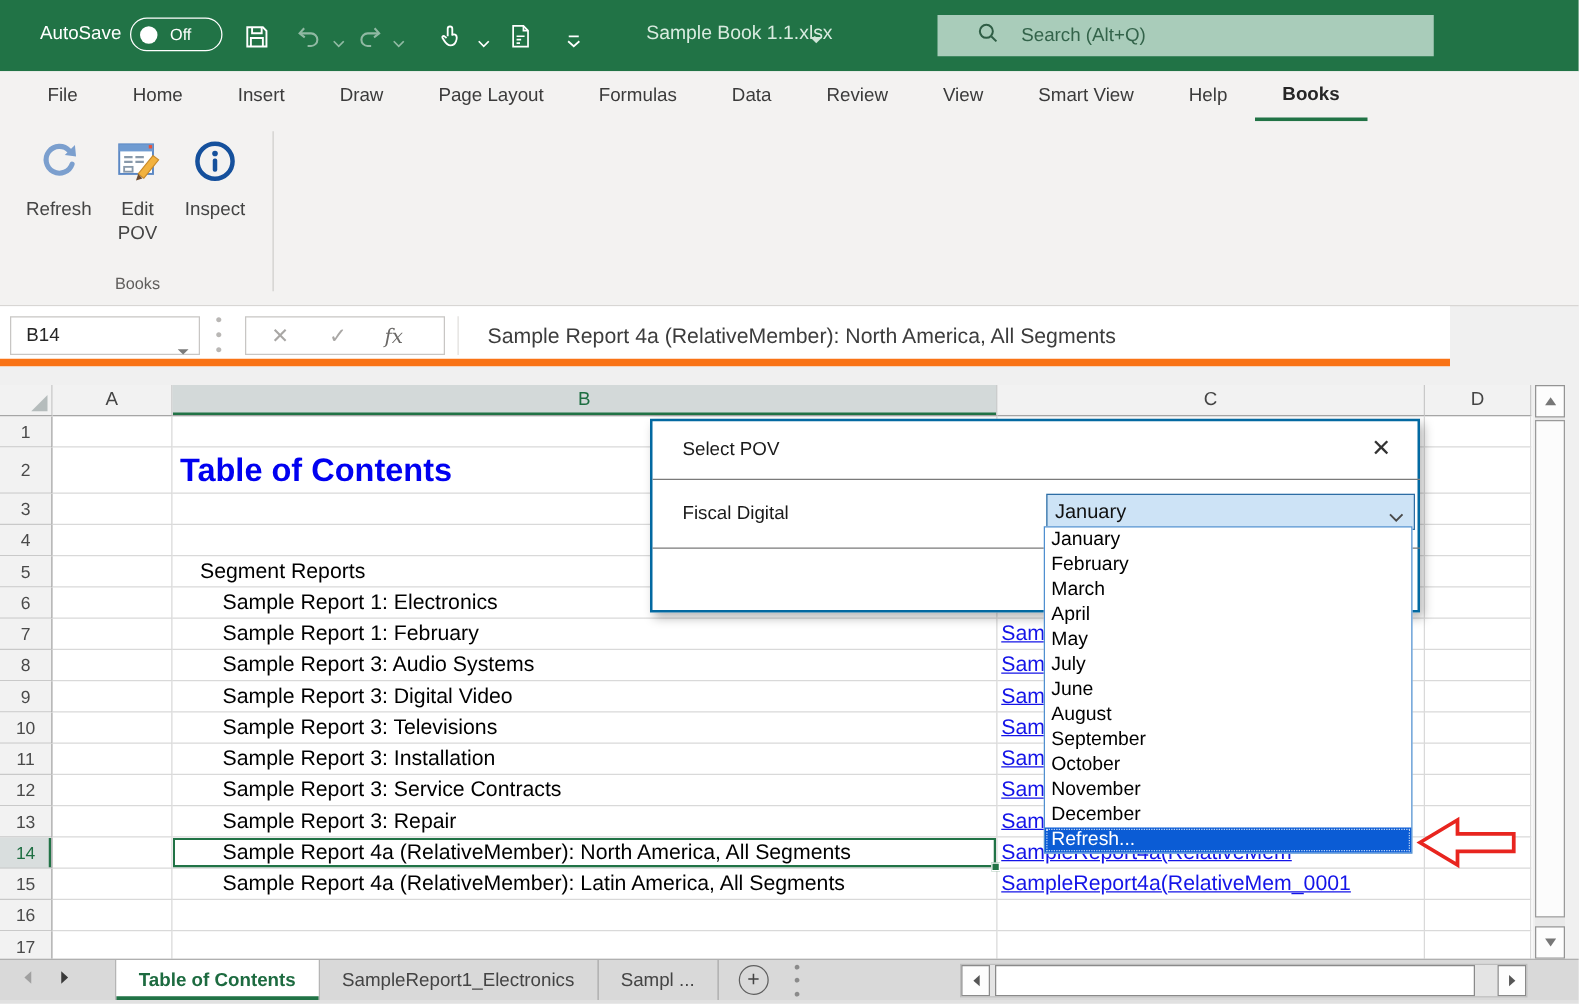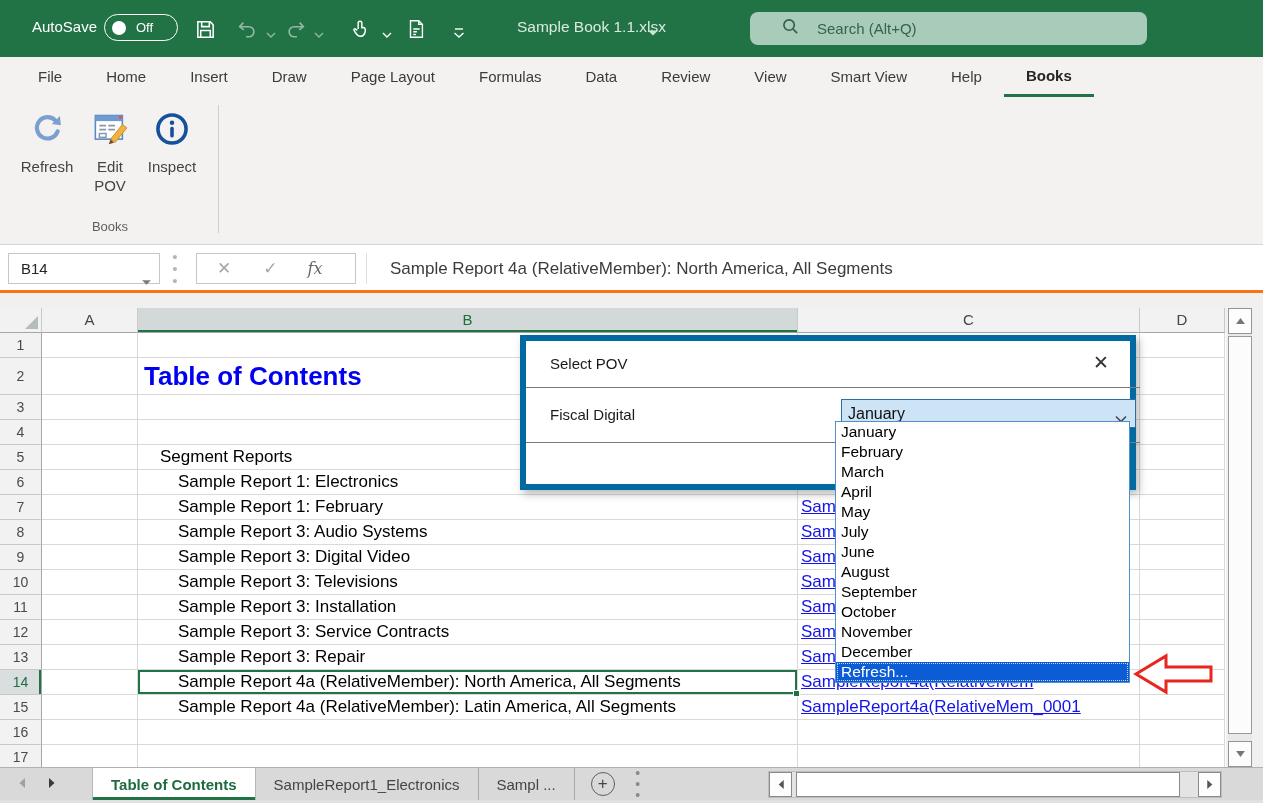--- a/index.html
+++ b/index.html
@@ -12,43 +12,43 @@
   .titlebar .ts-label { position:absolute; left:32px; top:18px; color:#fff; font-size:15px;text-align:center; }
   .autosave-toggle { position:absolute; left:104px; top:14px; width:74px; height:27px;
     border:1.5px solid #fff; border-radius:14px; display:flex; align-items:center; }
   .autosave-toggle .dot { width:14px; height:14px; border-radius:50%; background:#fff; margin-left:7px; }
   .autosave-toggle .off { color:#fff; font-size:13px; margin-left:10px; }
   .tico { position:absolute; top:16px; width:26px; height:26px; display:flex; align-items:center; justify-content:center; }
   .tico.dim { opacity:.5; }
   .doc-title { position:absolute; left:517px; top:18px; color:#d9ebe0; font-size:15.5px; }
   .doc-title-caret { position:absolute; left:648px; top:23px; }
   .searchbox { position:absolute; left:750px; top:12px; width:397px; height:33px; background:#a9ccba;
-    border-radius:8px; display:flex; align-items:center; }
+    border-radius:0; display:flex; align-items:center; }
   .searchbox .sicon { margin-left:32px; }
   .searchbox .stext { margin-left:18px; color:#33634a; font-size:15px; }
 
   
   .ribbon-tabs { position:absolute; left:0; top:57px; width:1263px; height:40px; background:#f3f2f1;
     display:flex; align-items:center; padding-left:16px; }
   .rtab { padding:0 22px; font-size:15px; color:#3b3b3b; height:40px; line-height:40px; cursor:default; }
   .rtab.active { font-weight:700; color:#262626; border-bottom:3px solid #217346; line-height:37px; }
 
   
   .ribbon { position:absolute; left:0; top:97px; width:1263px; height:148px; background:#f3f2f1;
     border-bottom:1px solid #d8d6d4; }
   .rbtn { position:absolute; top:10px; text-align:center; }
   .rbtn .ric { display:block; margin:4px auto 6px auto; }
   .rbtn .rlabel { font-size:15px; color:#444; line-height:19px; }
   .rgroup-label { position:absolute; left:30px; top:122px; width:160px; text-align:center;
     font-size:13px; color:#605e5c; }
   .rgroup-sep { position:absolute; left:218px; top:8px; width:1px; height:128px; background:#d0cecc; }
 
   
-  .formula-bar { position:absolute; left:0; top:245px; width:1263px; height:48px; background:#fff;
-    border-bottom:3px solid #f97316; }
+  .formula-bar { position:absolute; left:0; top:245px; width:1160px; height:48px; background:#fff;
+    border-bottom:6px solid #f97316; }
   .name-box { position:absolute; left:8px; top:8px; width:152px; height:31px; border:1px solid #c8c6c4;
     background:#fff; font-size:15px; color:#262626; line-height:29px; padding-left:12px; }
   .name-box .nb-caret { position:absolute; right:8px; top:12px; }
   .fb-dots { position:absolute; left:170px; top:6px; color:#b9b7b5; font-size:15px; letter-spacing:0;
     line-height:12px; text-align:center; width:10px; }
   .fb-btns { position:absolute; left:196px; top:8px; width:160px; height:31px; border:1px solid #c8c6c4;
     background:#fff; display:flex; align-items:center; }
   .fb-x { margin-left:20px; color:#a9a7a5; font-size:17px; }
   .fb-check { margin-left:32px; color:#a9a7a5; font-size:17px; }
   .fb-fx { margin-left:30px; color:#6a6866; font-size:16px; font-style:italic; font-family:"DejaVu Serif", serif; }
@@ -86,21 +86,21 @@
   .v-scroll { position:absolute; left:1228px; top:308px; width:24px; height:459px; background:#e9e9e9; z-index:2; }
   .sb-btn { position:absolute; width:24px; height:26px; background:#fdfdfd; border:1px solid #949494;
     display:flex; align-items:center; justify-content:center; }
   .v-scroll .up { top:0; }
   .v-scroll .thumb { position:absolute; top:28px; left:0; width:24px; height:398px; background:#fcfcfc;
     border:1px solid #9a9a9a; }
   .v-scroll .down { bottom:0; }
 
   
   .dialog { position:absolute; left:520px; top:335px; width:616px; height:155px; background:#fff;
-    border:6px solid #0369a1; box-shadow:3px 4px 8px rgba(0,0,0,.28); z-index:10; }
+    border:2px solid #0369a1; box-shadow:3px 4px 8px rgba(0,0,0,.28); z-index:10; }
   .dlg-title { position:absolute; left:24px; top:14px; font-size:15px; color:#1a1a1a; }
   .dlg-close { position:absolute; right:16px; top:10px; font-size:19px; color:#333; font-weight:400;
     width:26px; text-align:center; }
   .dlg-fields { position:absolute; left:0; top:46px; width:614px; height:56px; border-top:1px solid #7a7a7a;
     border-bottom:1px solid #7a7a7a; }
   .dlg-label { position:absolute; left:24px; top:18px; font-size:15px; color:#1a1a1a; }
   .combo { position:absolute; left:315px; top:11px; width:295px; height:29px; background:#cde3f6;
     border:1px solid #2d6da4; display:flex; align-items:center; }
   .combo .cval { margin-left:6px; font-size:16px; color:#111; }
   .combo .cchev { position:absolute; right:8px; top:10px; }

